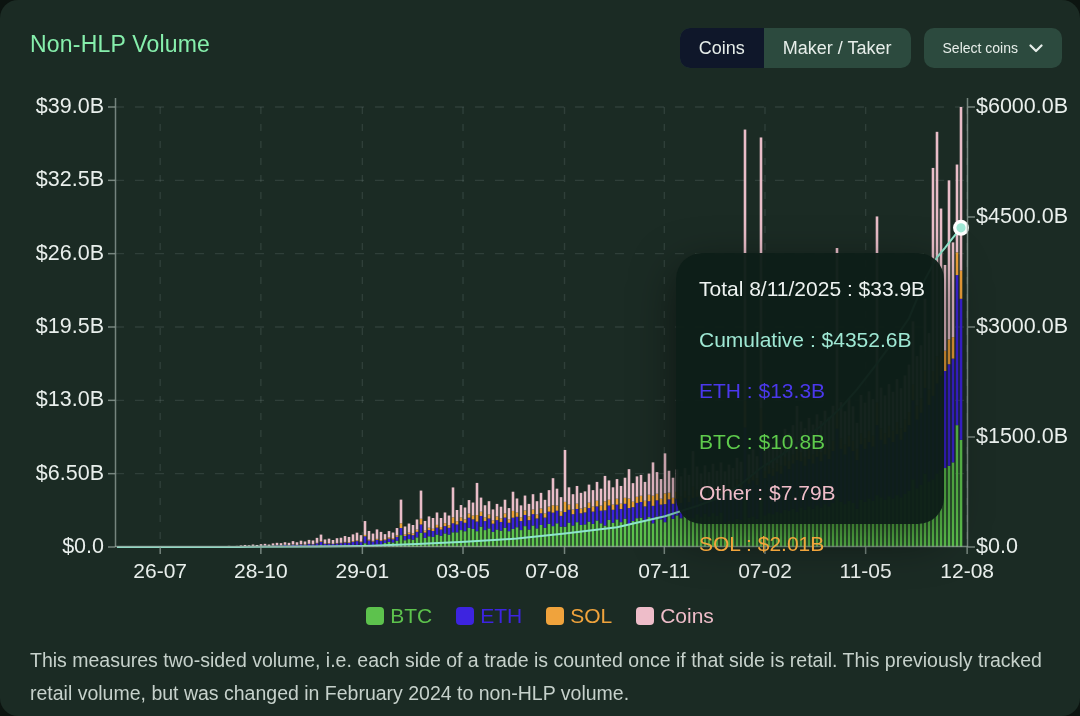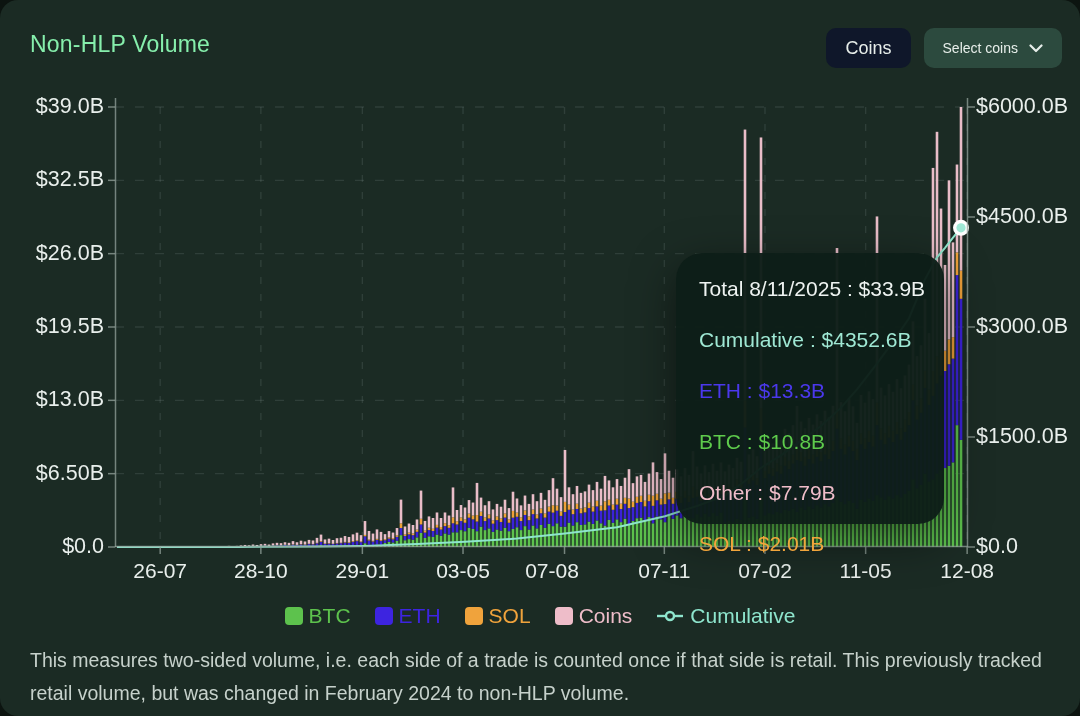--- a/index.html
+++ b/index.html
@@ -30,20 +30,21 @@
 </head>
 <body>
 
 <div class="card">
 
   <div class="title">Non-HLP Volume</div>
 
   <div class="controls">
     <div class="seg-group">
       <div class="seg active">Coins</div>
+      <div class="seg">Maker / Taker</div>
     </div>
     <div class="pill-select">
       <span>Select coins</span>
       <svg width="14" height="9" viewBox="0 0 14 9">
         <polyline points="1.5,1.5 7,7 12.5,1.5" fill="none" stroke="#e7eeea" stroke-width="2.2" stroke-linecap="round" stroke-linejoin="round"></polyline>
       </svg>
     </div>
   </div>
 
   <div id="yleft">
@@ -890,24 +891,17 @@
         <span style="color: rgb(61, 36, 224);">ETH</span>
       </div>
       <div class="legend-item">
         <span class="swatch" style="background: rgb(240, 163, 60);"></span>
         <span style="color: rgb(240, 163, 60);">SOL</span>
       </div>
       <div class="legend-item">
         <span class="swatch" style="background: rgb(238, 189, 201);"></span>
         <span style="color: rgb(238, 189, 201);">Coins</span>
       </div>
-      <div class="legend-item">
-        <svg width="28" height="14" viewBox="0 0 28 14">
-          <line x1="1" y1="7" x2="27" y2="7" stroke="#8ee5cd" stroke-width="2.4"></line>
-          <circle cx="14" cy="7" r="4" fill="#1b2b24" stroke="#8ee5cd" stroke-width="2.4"></circle>
-        </svg>
-        <span style="color: rgb(142, 229, 205);">Cumulative</span>
-      </div>
     </div>
 
   <div class="footer">This measures two-sided volume, i.e. each side of a trade is counted once if that side is retail. This previously tracked retail volume, but was changed in February 2024 to non-HLP volume.</div>
 
 </div>
 
 </body></html>

